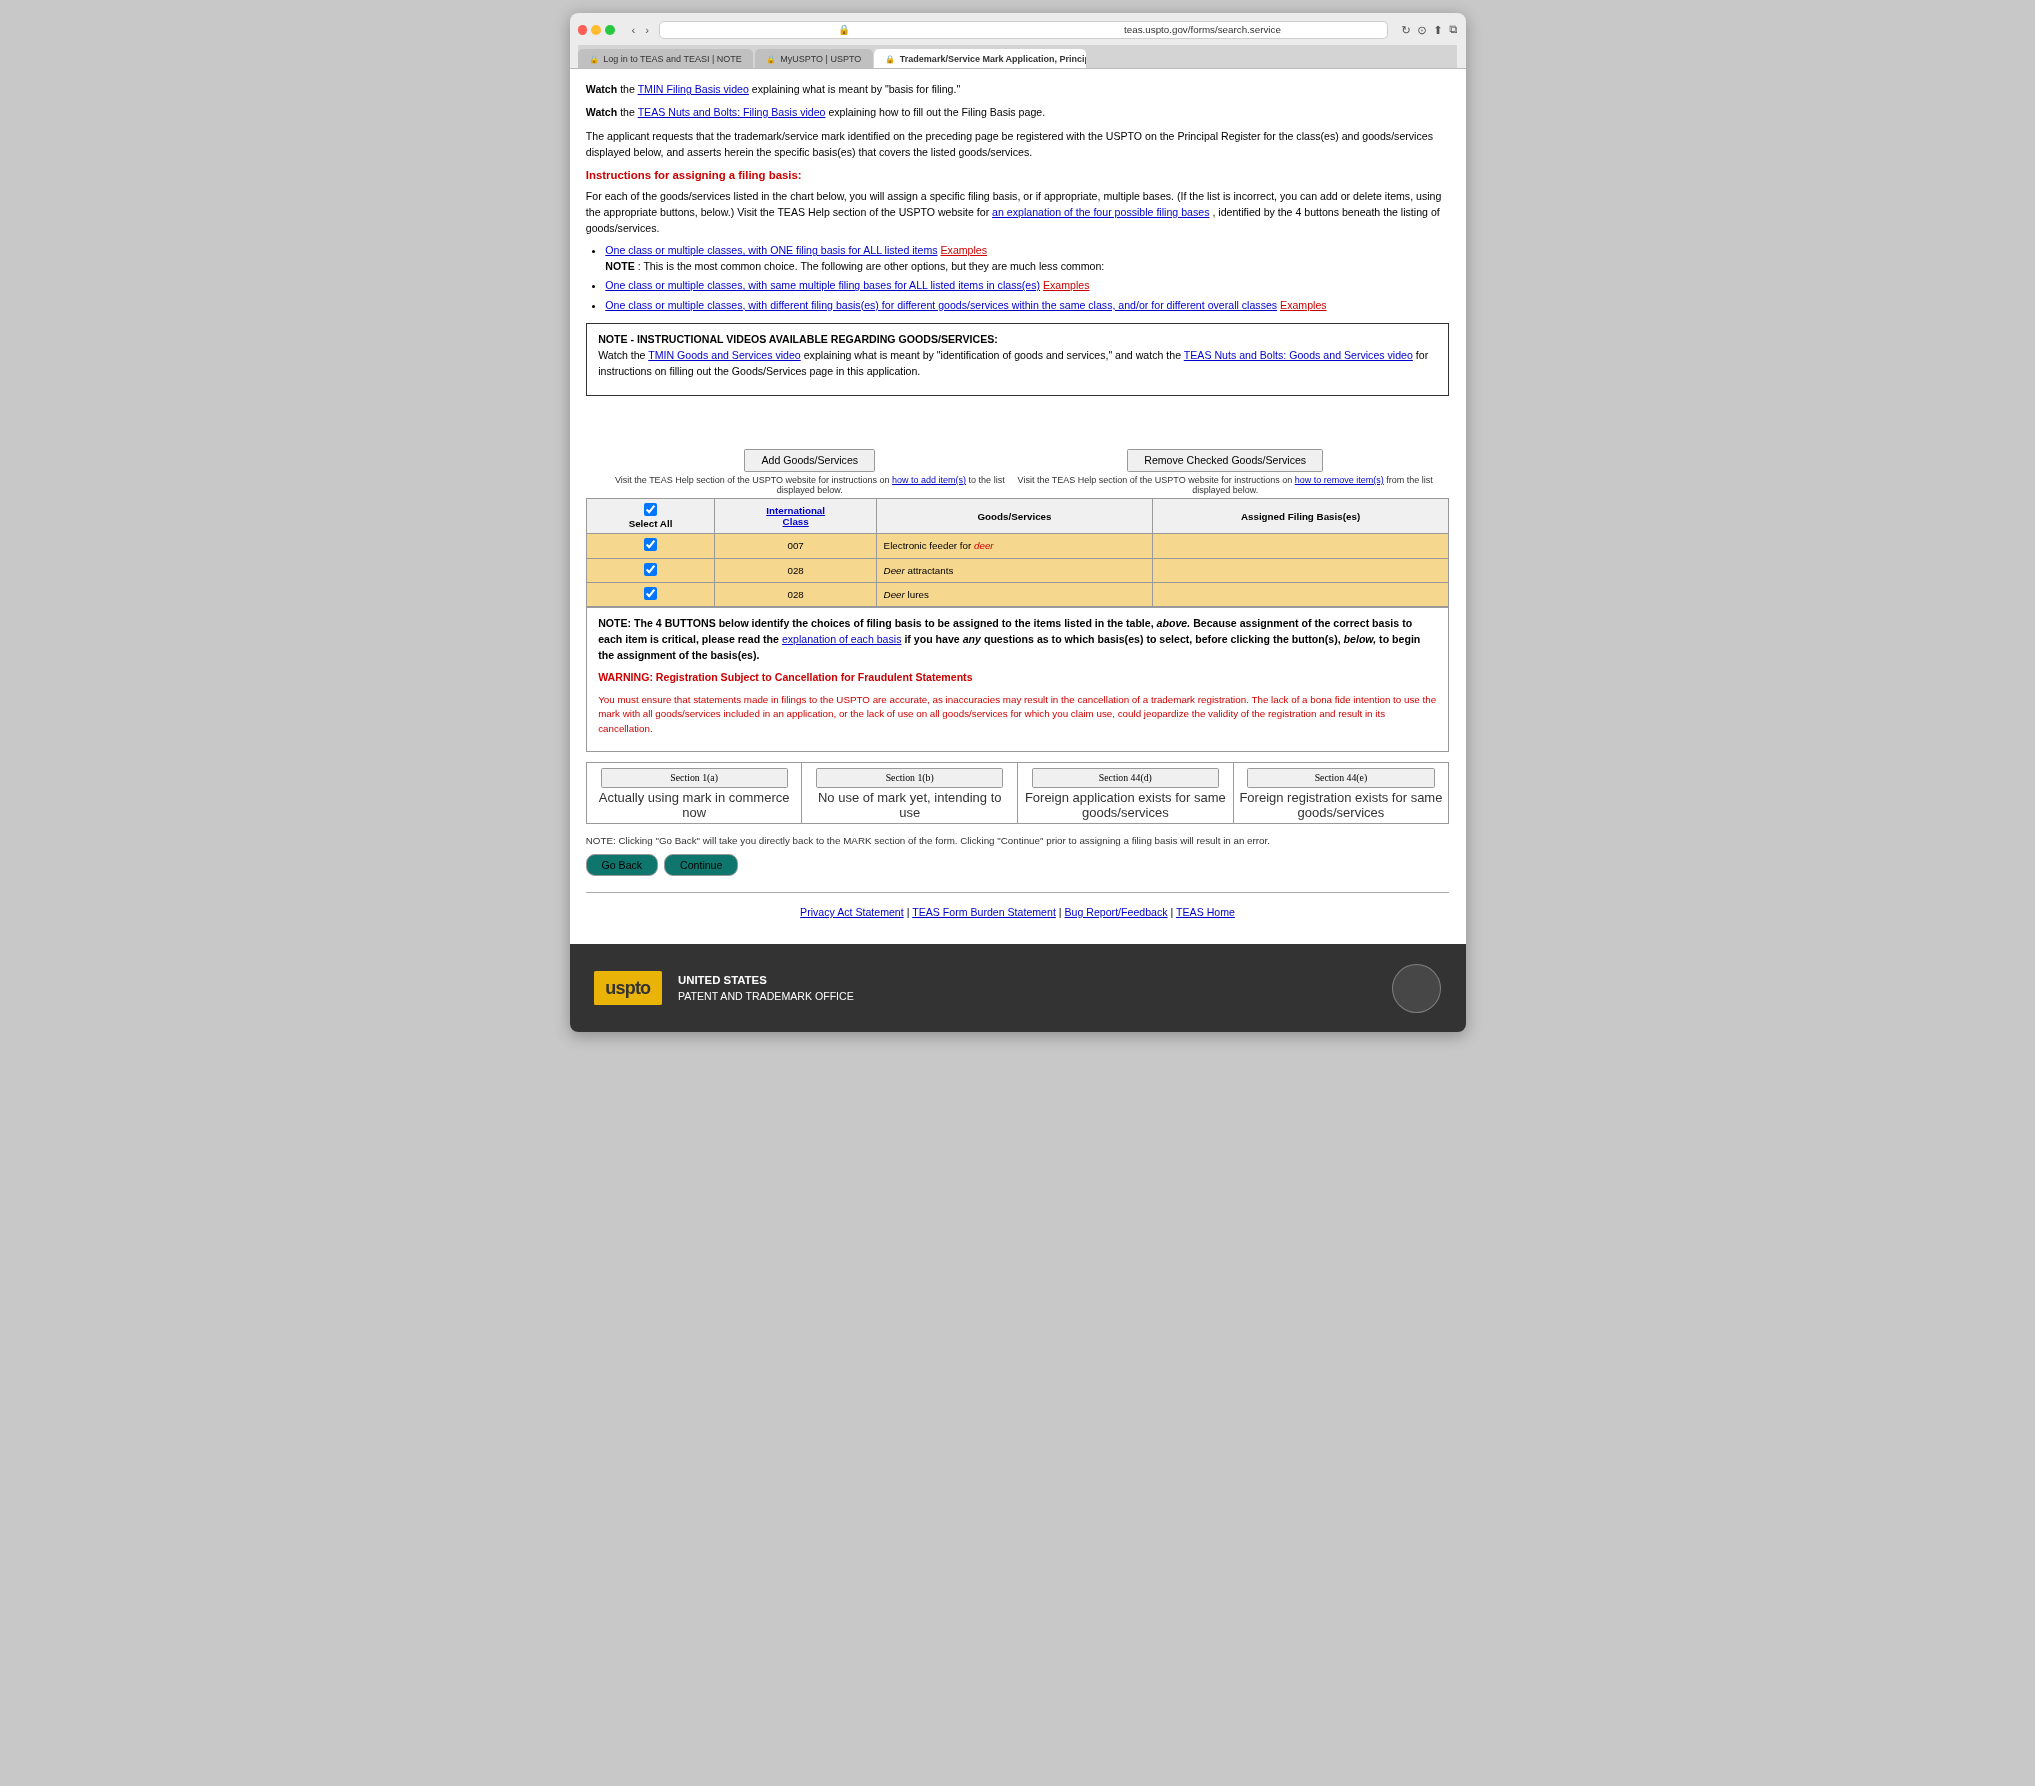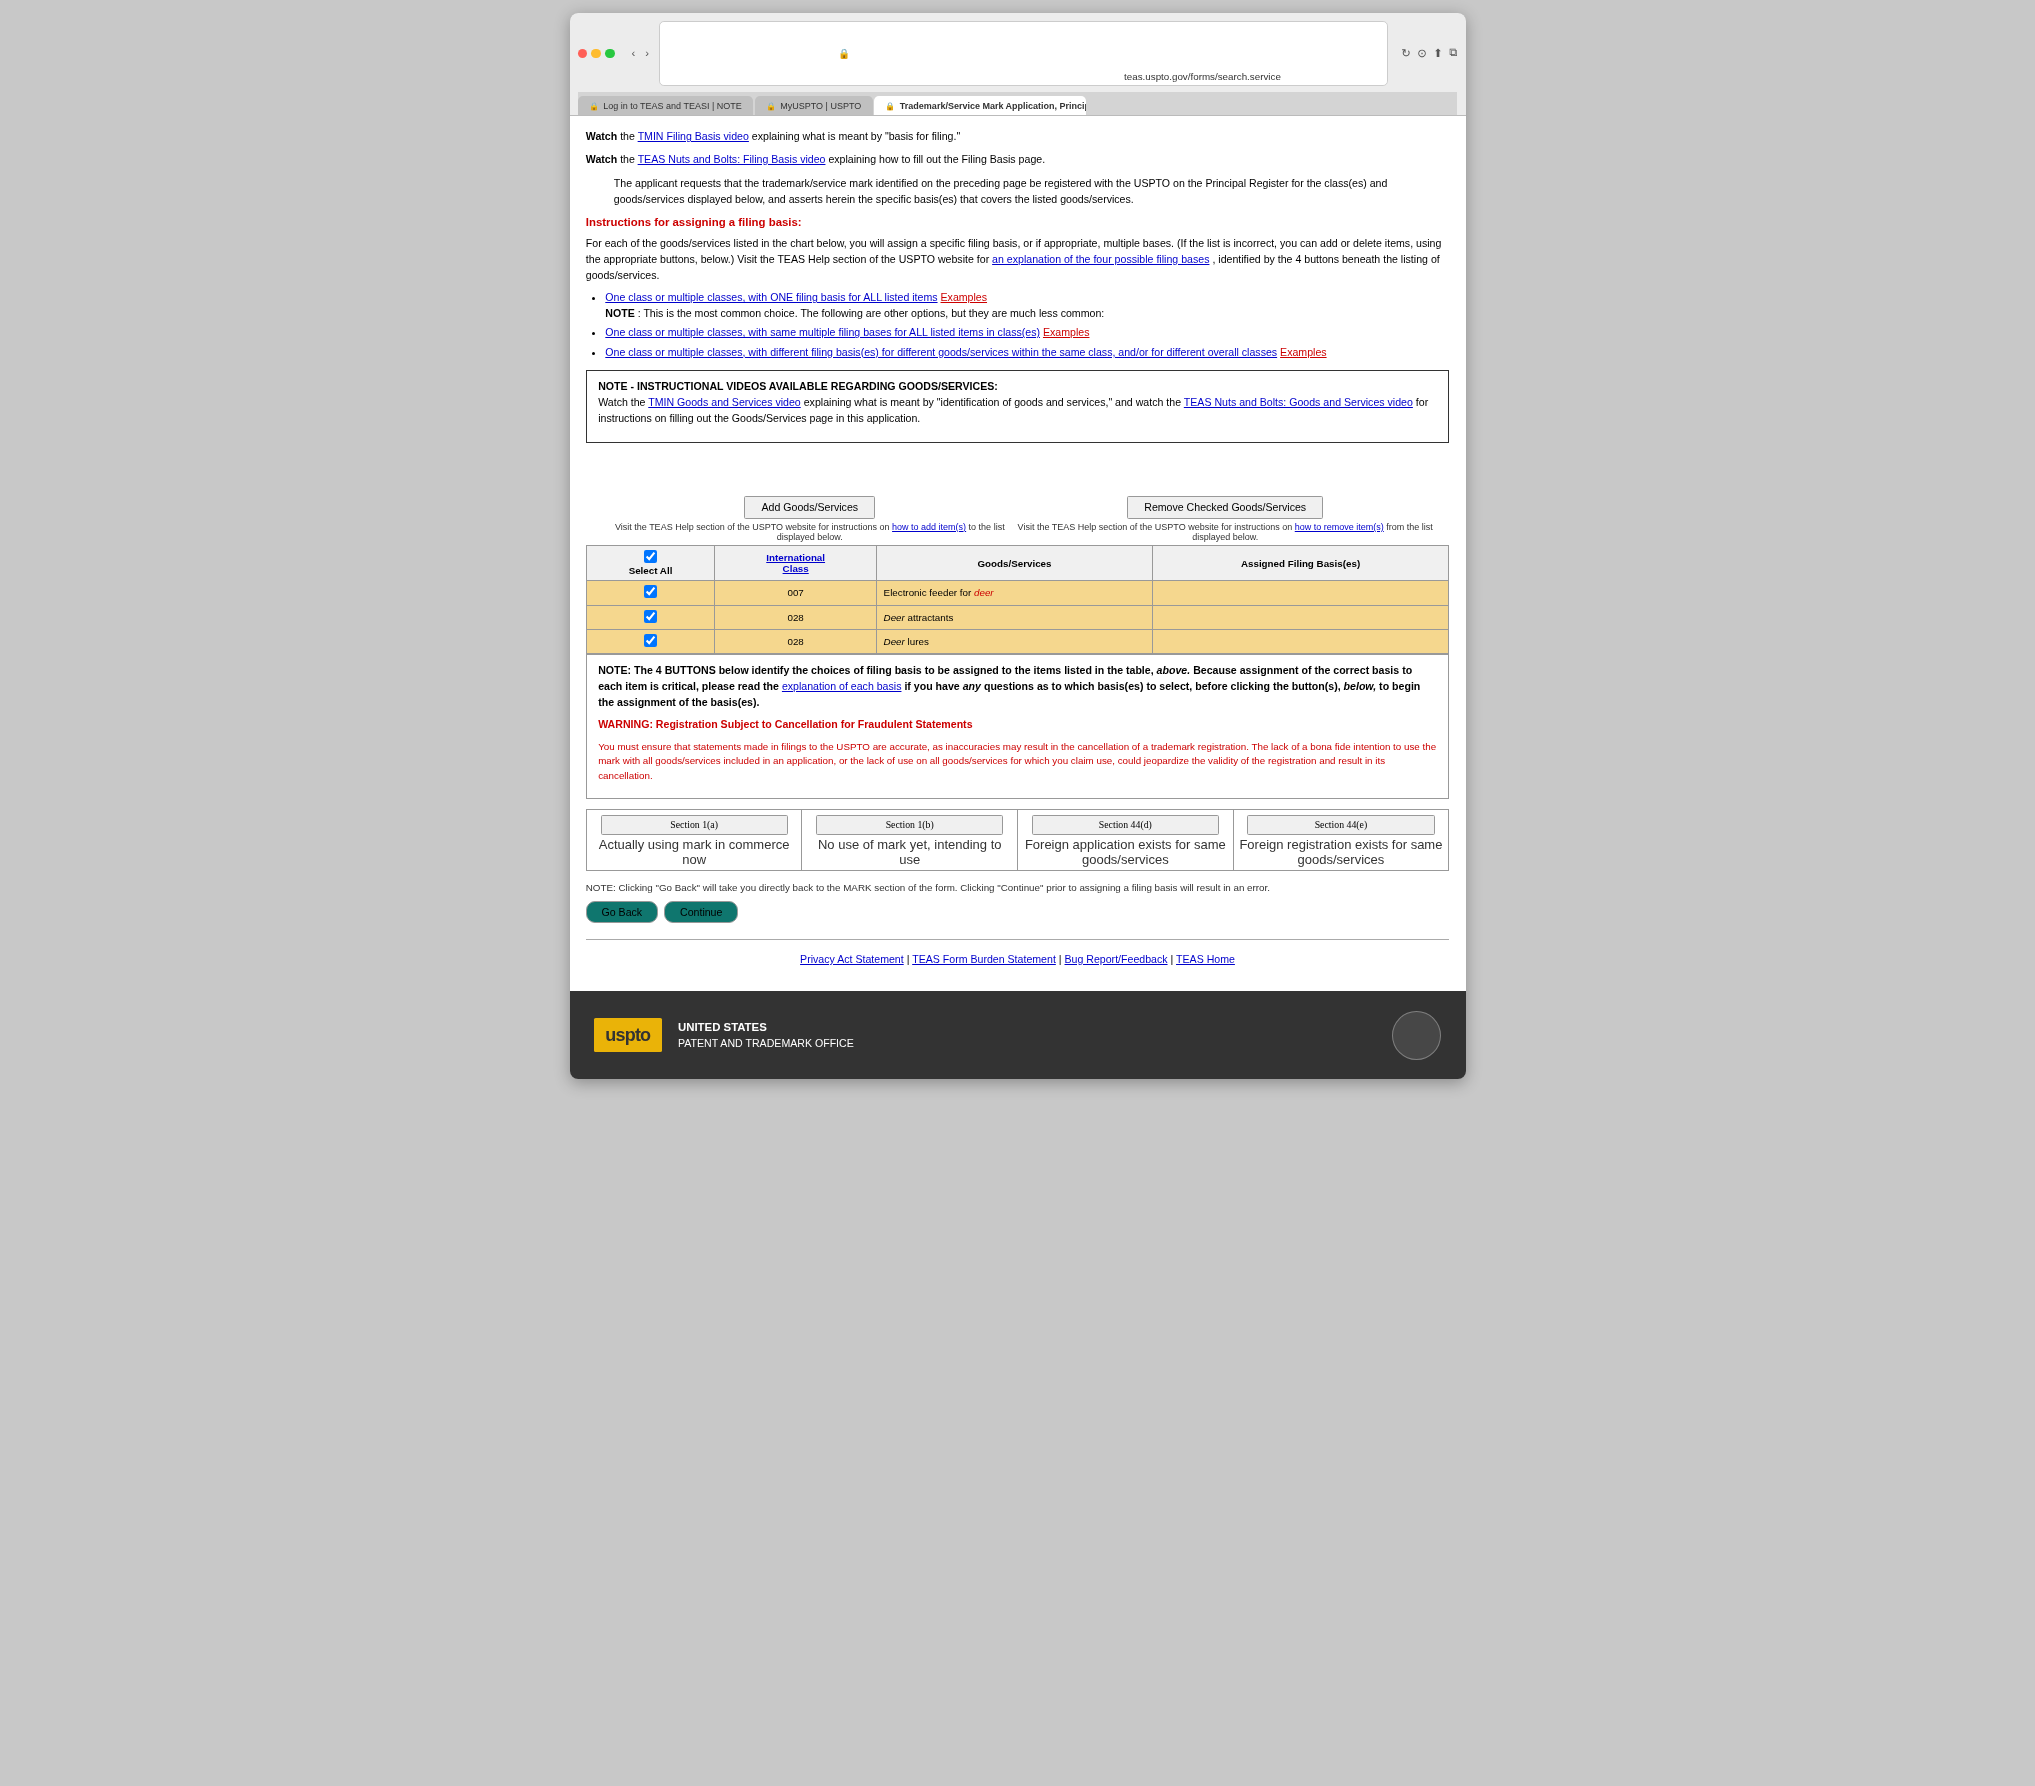--- a/index.html
+++ b/index.html
@@ -251,21 +251,21 @@
           <div class="tl tl-red"></div>
           <div class="tl tl-yellow"></div>
           <div class="tl tl-green"></div>
         </div>
         <div class="nav-buttons">
           <button class="nav-btn">‹</button>
           <button class="nav-btn">›</button>
         </div>
         <div class="address-bar">
           <span>🔒</span>
-          <span style="margin-left:4.9px;margin-top:47px;">teas.uspto.gov/forms/search.service</span>
+          <span style="margin-left:4.9px;">teas.uspto.gov/forms/search.service</span>
         </div>
         <div class="toolbar-icons">
           <span>↻</span>
           <span>⊙</span>
           <span>⬆</span>
           <span>⧉</span>
         </div>
       </div>
 
       <div class="tab-bar">
@@ -292,21 +292,21 @@
         <a class="link">TMIN Filing Basis video</a>
         <span> explaining what is meant by "basis for filing."</span>
       </p>
       <p>
         <span class="text-bold">Watch</span>
         <span> the </span>
         <a class="link">TEAS Nuts and Bolts: Filing Basis video</a>
         <span> explaining how to fill out the Filing Basis page.</span>
       </p>
 
-      <p style="margin-top:8.1px;margin-left:28px;">The applicant requests that the trademark/service mark identified on the preceding page be registered with the USPTO on the Principal Register for the class(es) and goods/services displayed below, and asserts herein the specific basis(es) that covers the listed goods/services.</p>
+      <p style="margin-top:8.1px;">The applicant requests that the trademark/service mark identified on the preceding page be registered with the USPTO on the Principal Register for the class(es) and goods/services displayed below, and asserts herein the specific basis(es) that covers the listed goods/services.</p>
 
       <p class="section-title">Instructions for assigning a filing basis:</p>
       <p>
         <span>For each of the goods/services listed in the chart below, you will assign a specific filing basis, or if appropriate, multiple bases. (If the list is incorrect, you can add or delete items, using the appropriate buttons, below.) Visit the TEAS Help section of the USPTO website for </span>
         <a class="link">an explanation of the four possible filing bases</a>
         <span>, identified by the 4 buttons beneath the listing of goods/services.</span>
       </p>
 
       <ul>
         <li>

